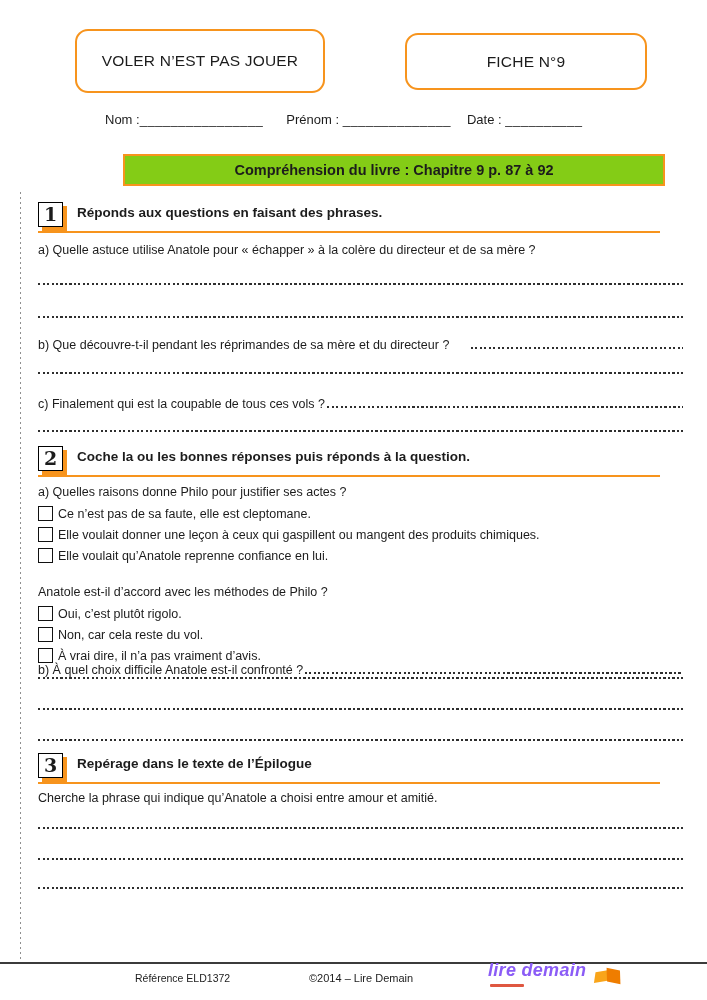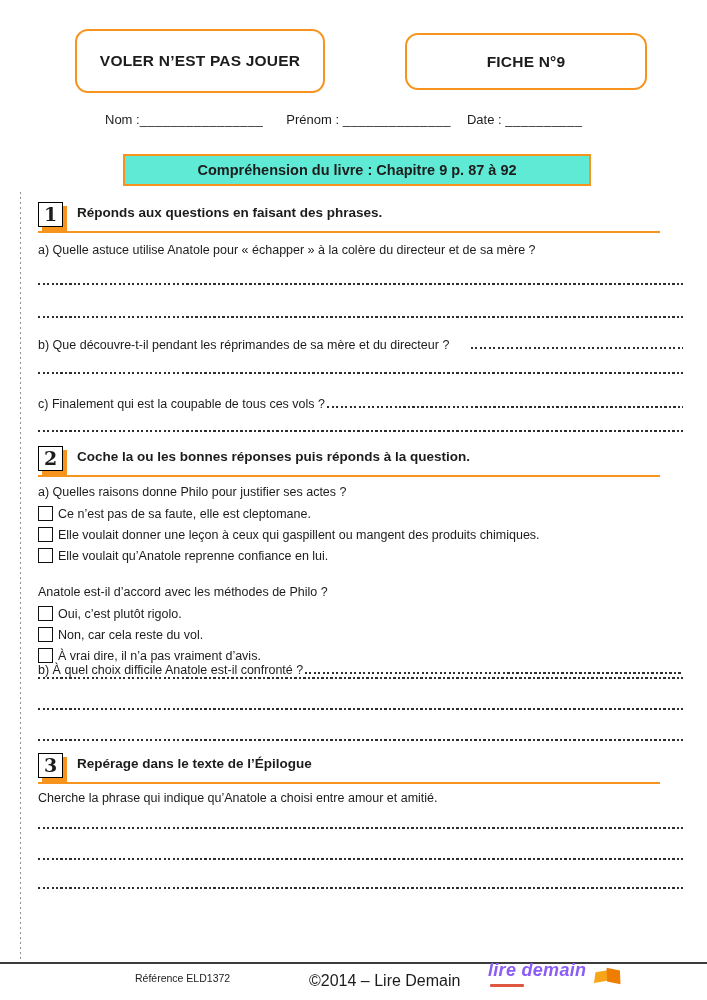--- a/index.html
+++ b/index.html
@@ -17,37 +17,37 @@
     overflow:hidden;
     margin:0 auto;
   }
   
   .hbox{
     position:absolute;
     border:2px solid var(--orange);
     border-radius:13px;
     background:#fff;
     display:flex;align-items:center;justify-content:center;
-    font-weight:bold;font-size:15.5px;letter-spacing:.2px;
+    font-weight:normal;font-size:15.5px;letter-spacing:.2px;
   }
   .hbox-left{left:75px;top:29px;width:250px;height:64px;}
   .hbox-right{left:405px;top:33px;width:242px;height:57px;}
   
   .namerow{
     position:absolute;left:105px;top:112px;width:520px;
     font-size:13px;display:flex;white-space:pre;
   }
   .namerow .lbl{font-weight:normal;}
   .blank{letter-spacing:.5px;}
   .sp{width:23px;}
   .sp2{width:16px;}
   
   .banner{
-    position:absolute;left:123px;top:154px;width:468px;height:32px;
-    border:2px solid var(--orange);background:#5eead4;
+    position:absolute;left:123px;top:154px;width:542px;height:32px;
+    border:2px solid var(--orange);background:#84cc16;
     display:flex;align-items:center;justify-content:center;
     font-weight:bold;font-size:14.5px;
   }
   
   .vrule{
     position:absolute;left:20px;top:192px;width:1px;height:771px;
     background:repeating-linear-gradient(to bottom,#8f8f8f 0 2px,transparent 2px 5px);
   }
   
   .content{position:absolute;left:38px;top:202px;width:645px;font-size:12.5px;}
@@ -83,21 +83,21 @@
   }
   
   .mt26{margin-top:26px;} .mt31{margin-top:31px;} .mt20{margin-top:20px;gap:20px;}
   .mt23{margin-top:23px;} .mt19{margin-top:19px;} .mt14{margin-top:14px;}
   .mt8{margin-top:8px;}  .mt7{margin-top:7px;}  .mt22{margin-top:22px;}
   .mt25{} .mt29{margin-top:29px;} .mt12{margin-top:12px;}
   .mt27{margin-top:27px;}
   
   .footline{position:absolute;left:0;top:962px;width:707px;height:2px;background:#3b3b3b;}
   .foot-ref{position:absolute;left:135px;top:972px;font-size:10.5px;}
-  .foot-copy{position:absolute;left:309px;top:972px;font-size:16px;}
+  .foot-copy{position:absolute;left:309px;top:972px;font-size:11px;}
   .logo{position:absolute;left:488px;top:960px;width:135px;height:34px;}
   .logo-text{
     font-style:italic;font-weight:bold;font-size:18px;letter-spacing:.3px;
     color:#8b5cf6;display:inline-block;
   }
   .logo-book{position:absolute;left:106px;top:6px;width:26px;height:17px;}
   .logo-book .p1{
     position:absolute;left:1px;bottom:1px;width:13px;height:11px;
     background:#f9a51a;transform:skewX(-18deg) rotate(-10deg);
   }

